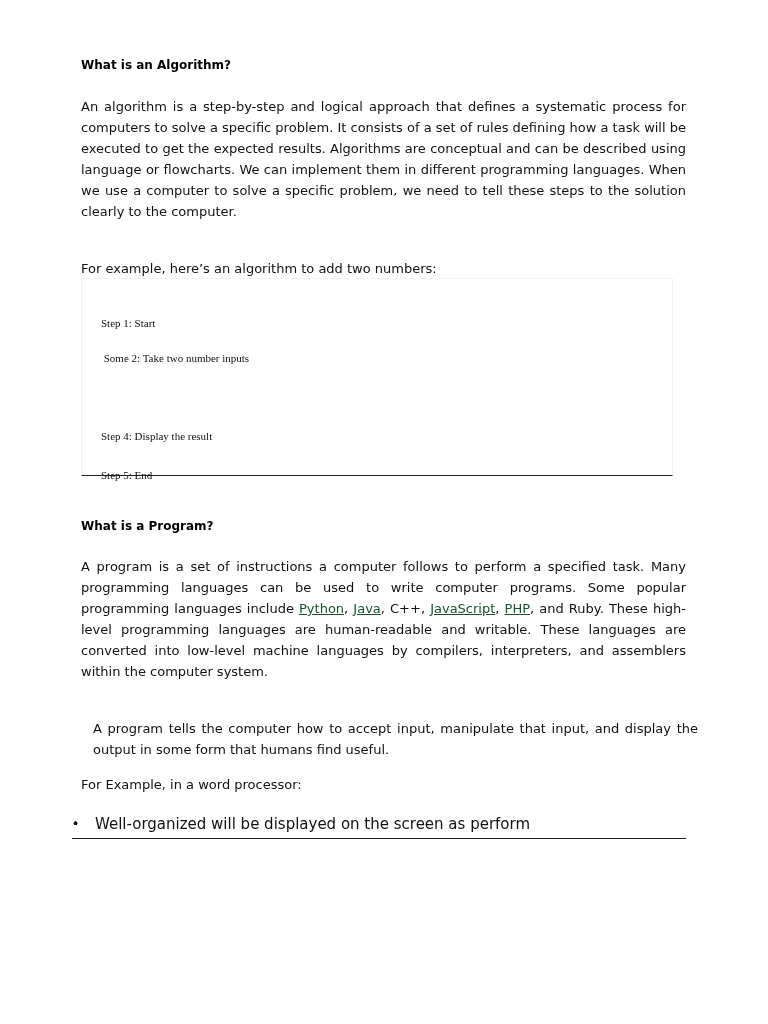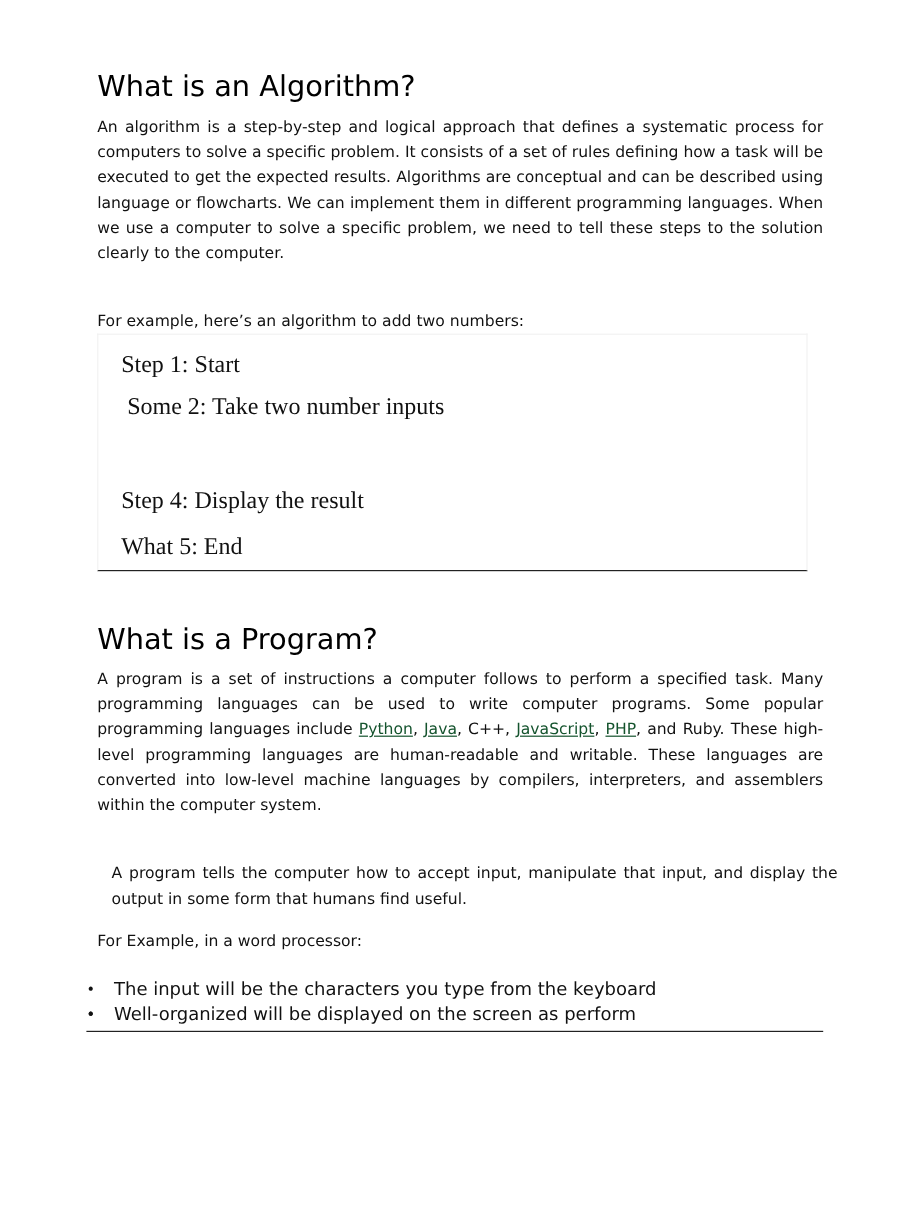--- a/index.html
+++ b/index.html
@@ -1,25 +1,25 @@
 <!DOCTYPE html>
 <html><head>
 <meta charset="utf-8">
 <style>
   html, body { margin: 0; padding: 0; background: #ffffff; }
   body { width: 768px; height: 1024px; position: relative; overflow: hidden; color: #111; }
   .page { position: absolute; left: 81px; top: 0; width: 605px; font-family: "DejaVu Sans", sans-serif; }
-  h2 { font-family: "DejaVu Sans", sans-serif; font-weight: normal; font-size: 24px; margin: 0; color: #000; }
+  h2 { font-family: "DejaVu Sans", sans-serif; font-weight: bold; font-size: 12px; margin: 0; color: #000; }
   p { font-size: 13px; line-height: 21px; margin: 0; text-align: justify; color: #111; }
   .h1 { position: absolute; top: 58px; left: 0; }
   .p1 { position: absolute; top: 96px; left: 0; width: 605px; }
   .p2 { position: absolute; top: 258px; left: 0; width: 605px; }
   .steps { position: absolute; top: 278px; left: 0; width: 592px; height: 198px;
            border: 1px solid #f2f2f2; border-bottom: 1px solid #222; box-sizing: border-box; }
-  .step { position: absolute; left: 19px; font-family: "Liberation Serif", serif; font-size: 20px; color: #111; }
+  .step { position: absolute; left: 19px; font-family: "Liberation Serif", serif; font-size: 11px; color: #111; margin-top: 24px; }
   .h2 { position: absolute; top: 519px; left: 0; text-align: right; }
   .p3 { position: absolute; top: 556px; left: 0; width: 605px; }
   .p4 { position: absolute; top: 718px; left: 12px; width: 605px; }
   .p5 { position: absolute; top: 774px; left: 0; width: 605px; }
   a.lnk { color: #14532d; text-decoration: underline; }
   .list { position: absolute; top: 814px; left: -9px; width: 614px; margin: 0; padding: 0; list-style: none;
           border-bottom: 1px solid #222; padding-bottom: 3px; }
   .list li { font-size: 15px; line-height: 21px; position: relative; padding-left: 23px; color: #111; }
   .bullet { position: absolute; left: 0; top: 0; font-size: 12px; }
 </style>
@@ -28,26 +28,26 @@
 
 <div class="page">
   <h2 class="h1">What is an Algorithm?</h2>
   <p class="p1">An algorithm is a step-by-step and logical approach that defines a systematic process for computers to solve a specific problem. It consists of a set of rules defining how a task will be executed to get the expected results. Algorithms are conceptual and can be described using language or flowcharts. We can implement them in different programming languages. When we use a computer to solve a specific problem, we need to tell these steps to the solution clearly to the computer.</p>
   <p class="p2">For example, here’s an algorithm to add two numbers:</p>
 
   <div class="steps">
     <div class="step" style="top:14px">Step 1: Start</div>
     <div class="step" style="top:49px; white-space:pre"> Some 2: Take two number inputs</div>
     <div class="step" style="top:127px">Step 4: Display the result</div>
-    <div class="step" style="top:166px">What 5: End</div>
+    <div class="step" style="top:166px">Step 5: End</div>
   </div>
 
   <h2 class="h2">What is a Program?</h2>
   <p class="p3"><span>A program is a set of instructions a computer follows to perform a specified task. Many programming languages can be used to write computer programs. Some popular programming languages include </span><a class="lnk" href="#">Python</a><span>, </span><a class="lnk" href="#">Java</a><span>, C++, </span><a class="lnk" href="#">JavaScript</a><span>, </span><a class="lnk" href="#">PHP</a><span>, and Ruby. These high-level programming languages are human-readable and writable. These languages are converted into low-level machine languages by compilers, interpreters, and assemblers within the computer system.</span></p>
   <p class="p4">A program tells the computer how to accept input, manipulate that input, and display the output in some form that humans find useful.</p>
   <p class="p5">For Example, in a word processor:</p>
 
   <ul class="list">
-    <li><span class="bullet">•</span><span>The input will be the characters you type from the keyboard</span></li>
+    <li><span class="bullet">•</span></li>
     <li><span class="bullet">•</span></li>
     <li><span class="bullet">•</span><span>Well-organized will be displayed on the screen as perform</span></li>
   </ul>
 </div>
 
 </body></html>

